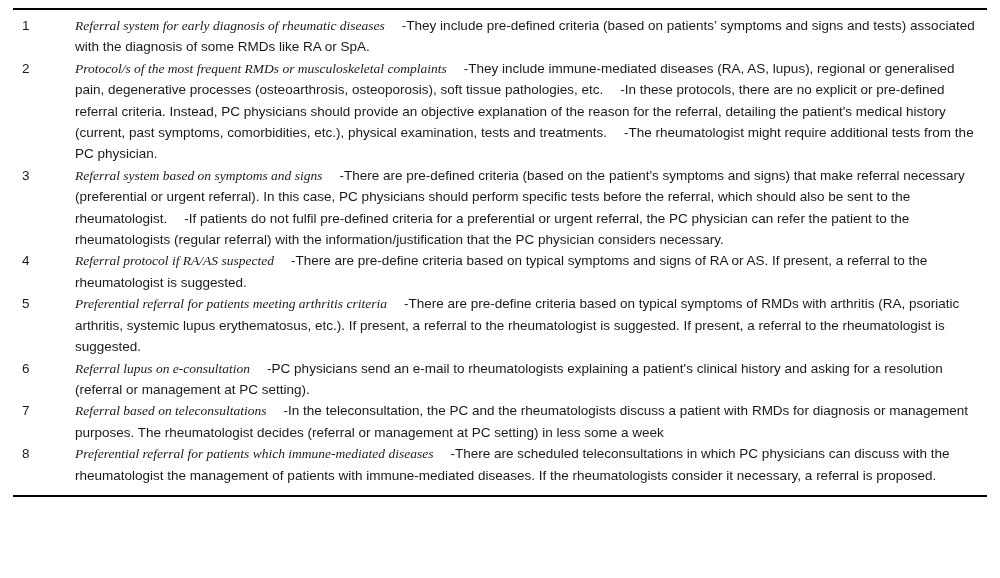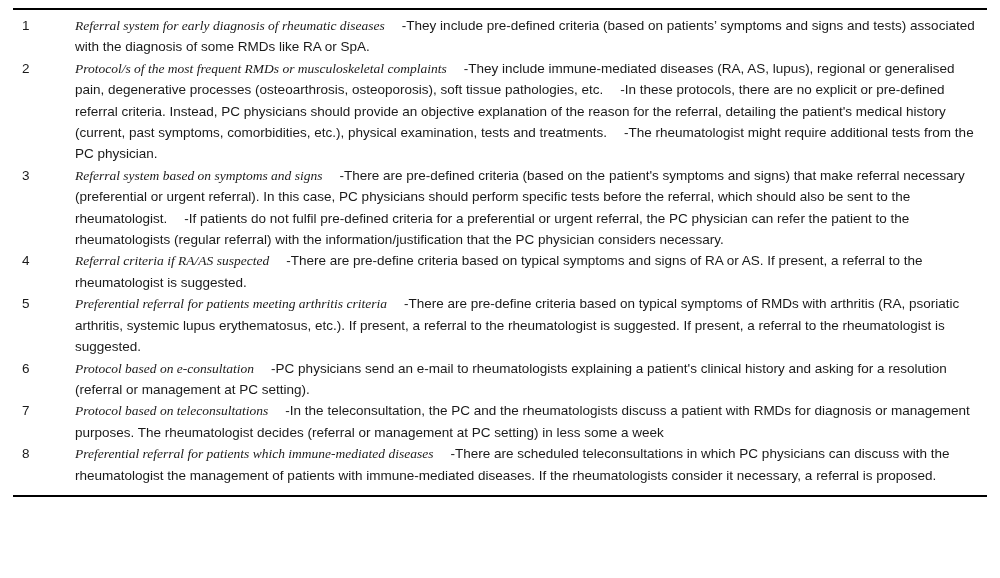--- a/index.html
+++ b/index.html
@@ -62,36 +62,36 @@
     <div class="cell-content"><span class="row-title">Protocol/s of the most frequent RMDs or musculoskeletal complaints</span><span><span class="segment">-They include immune-mediated diseases (RA, AS, lupus), regional or generalised pain, degenerative processes (osteoarthrosis, osteoporosis), soft tissue pathologies, etc.</span><span class="segment">-In these protocols, there are no explicit or pre-defined referral criteria. Instead, PC physicians should provide an objective explanation of the reason for the referral, detailing the patient's medical history (current, past symptoms, comorbidities, etc.), physical examination, tests and treatments.</span><span class="segment">-The rheumatologist might require additional tests from the PC physician.</span></span></div>
   </div>
 
   <div class="row">
     <div class="cell-num">3</div>
     <div class="cell-content"><span class="row-title">Referral system based on symptoms and signs</span><span><span class="segment">-There are pre-defined criteria (based on the patient's symptoms and signs) that make referral necessary (preferential or urgent referral). In this case, PC physicians should perform specific tests before the referral, which should also be sent to the rheumatologist.</span><span class="segment">-If patients do not fulfil pre-defined criteria for a preferential or urgent referral, the PC physician can refer the patient to the rheumatologists (regular referral) with the information/justification that the PC physician considers necessary.</span></span></div>
   </div>
 
   <div class="row">
     <div class="cell-num">4</div>
-    <div class="cell-content"><span class="row-title">Referral criteria if RA/AS suspected</span><span><span class="segment">-There are pre-define criteria based on typical symptoms and signs of RA or AS. If present, a referral to the rheumatologist is suggested.</span></span></div>
+    <div class="cell-content"><span class="row-title">Referral protocol if RA/AS suspected</span><span><span class="segment">-There are pre-define criteria based on typical symptoms and signs of RA or AS. If present, a referral to the rheumatologist is suggested.</span></span></div>
   </div>
 
   <div class="row">
     <div class="cell-num">5</div>
     <div class="cell-content"><span class="row-title">Preferential referral for patients meeting arthritis criteria</span><span><span class="segment">-There are pre-define criteria based on typical symptoms of RMDs with arthritis (RA, psoriatic arthritis, systemic lupus erythematosus, etc.). If present, a referral to the rheumatologist is suggested. If present, a referral to the rheumatologist is suggested.</span></span></div>
   </div>
 
   <div class="row">
     <div class="cell-num">6</div>
-    <div class="cell-content"><span class="row-title">Protocol based on e-consultation</span><span><span class="segment">-PC physicians send an e-mail to rheumatologists explaining a patient's clinical history and asking for a resolution (referral or management at PC setting).</span></span></div>
+    <div class="cell-content"><span class="row-title">Referral lupus on e-consultation</span><span><span class="segment">-PC physicians send an e-mail to rheumatologists explaining a patient's clinical history and asking for a resolution (referral or management at PC setting).</span></span></div>
   </div>
 
   <div class="row">
     <div class="cell-num">7</div>
-    <div class="cell-content"><span class="row-title">Protocol based on teleconsultations</span><span><span class="segment">-In the teleconsultation, the PC and the rheumatologists discuss a patient with RMDs for diagnosis or management purposes. The rheumatologist decides (referral or management at PC setting) in less some a week</span></span></div>
+    <div class="cell-content"><span class="row-title">Referral based on teleconsultations</span><span><span class="segment">-In the teleconsultation, the PC and the rheumatologists discuss a patient with RMDs for diagnosis or management purposes. The rheumatologist decides (referral or management at PC setting) in less some a week</span></span></div>
   </div>
 
   <div class="row">
     <div class="cell-num">8</div>
     <div class="cell-content"><span class="row-title">Preferential referral for patients which immune-mediated diseases</span><span><span class="segment">-There are scheduled teleconsultations in which PC physicians can discuss with the rheumatologist the management of patients with immune-mediated diseases. If the rheumatologists consider it necessary, a referral is proposed.</span></span></div>
   </div>
 </div>
   </div>
 </div>
 

